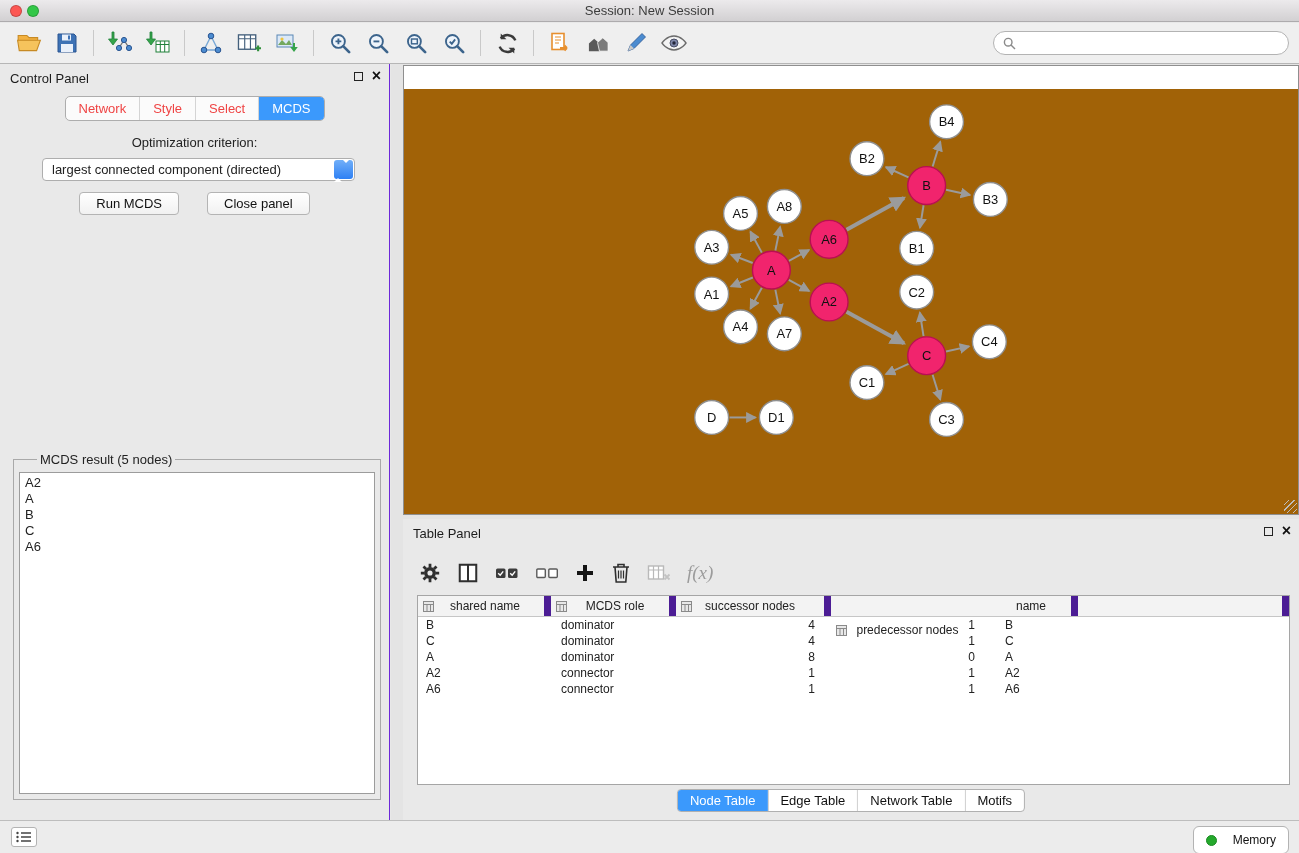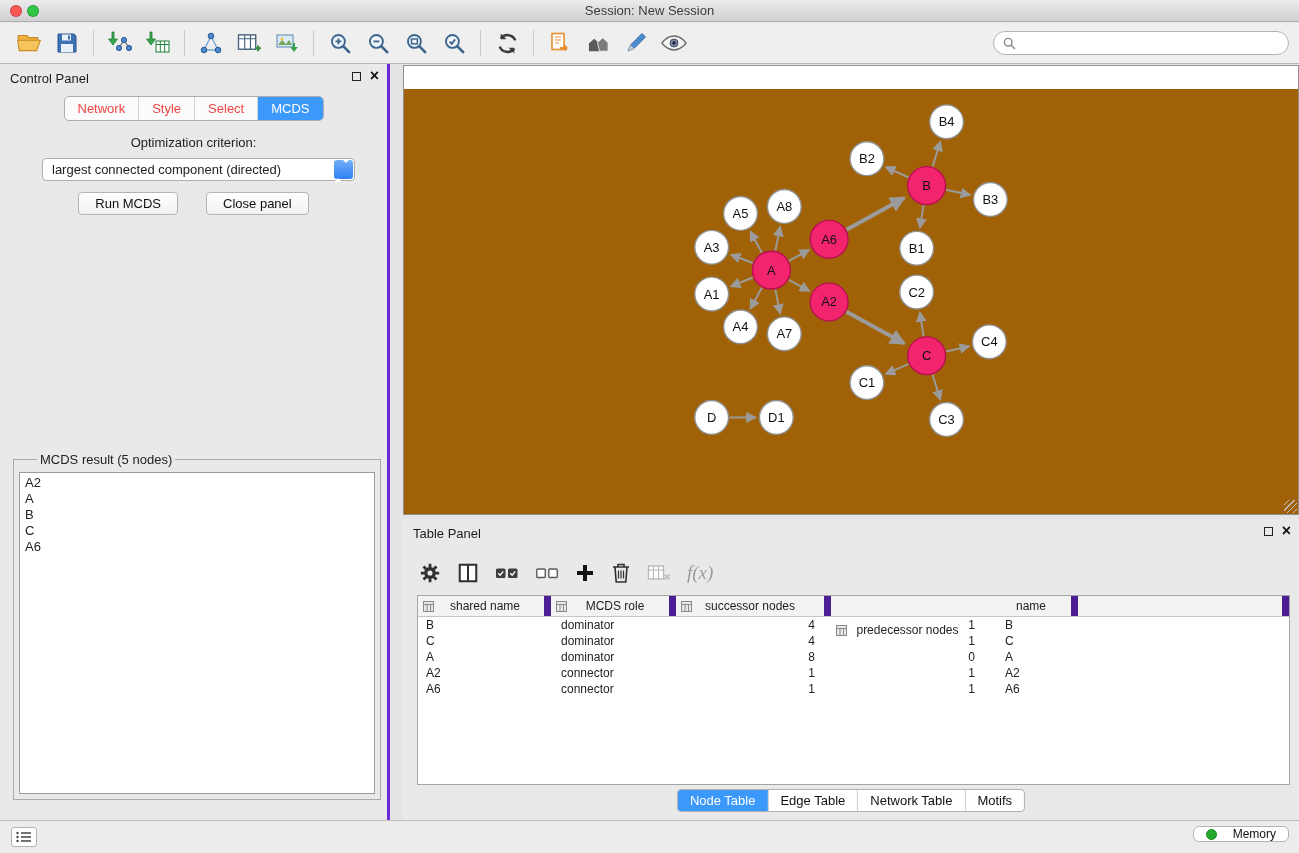--- a/index.html
+++ b/index.html
@@ -20,21 +20,21 @@
     border-bottom:1px solid #b6b6b6; display:flex; align-items:center; padding:0 10px; }
   .tb-btn { width:38px; height:36px; display:flex; align-items:center; justify-content:center;
     background:none; border:none; cursor:pointer; }
   .tb-sep { width:1px; height:26px; background:#c9c9c9; margin:0 7px; }
   .search { margin-left:auto; width:296px; height:24px; border:1px solid #b3b3b3; border-radius:13px;
     background:#fff; display:flex; align-items:center; padding:0 9px; gap:5px; }
   .search input { border:none; outline:none; flex:1; font-size:13px; background:transparent; font-family:inherit; }
 
   
   .control-panel { position:absolute; left:0; top:64px; width:390px; height:757px;
-    background:#e9e9e9; border-right:3px solid #6d28d9; }
+    background:#e9e9e9; border-right:1px solid #6d28d9; }
   .panel-title { position:absolute; top:7px; left:10px; font-size:13px; color:#1c1c1c; }
   .panel-icons { position:absolute; top:6px; right:8px; display:flex; align-items:center; gap:9px; }
   .mini-float { width:9px; height:9px; border:1.5px solid #222; display:inline-block; cursor:pointer; }
   .mini-close { font-size:16px; font-weight:bold; line-height:12px; color:#111; cursor:pointer; }
 
   .cp-tabs { position:absolute; top:32px; left:50%; transform:translateX(-50%); display:flex;
     border:1px solid #adadad; border-radius:5px; overflow:hidden; background:#fbfbfb; }
   .cp-tab { padding:4px 13px; font-size:13px; border-left:1px solid #d4d4d4; cursor:pointer; color:#ef4444; }
   .cp-tab:first-child { border-left:none; }
   .cp-tab.active { background:#3b99fc; color:#fff; }
@@ -103,21 +103,21 @@
     border:1px solid #b0b0b0; border-radius:4px; overflow:hidden; background:#fff; }
   .tp-tab { padding:3px 12px; font-size:13px; border-left:1px solid #cfcfcf; cursor:pointer; color:#111; }
   .tp-tab:first-child { border-left:none; }
   .tp-tab.active { background:#3b99fc; color:#fff; }
 
   
   .statusbar { position:absolute; left:0; right:0; bottom:0; height:33px; background:#ececec;
     border-top:1px solid #bdbdbd; }
   .sb-left { position:absolute; left:11px; top:6px; width:26px; height:20px; background:#fff;
     border:1px solid #b3b3b3; border-radius:3px; display:flex; align-items:center; justify-content:center; cursor:pointer; }
-  .memory-btn { position:absolute; right:10px; top:5px; height:16px; background:#fff;
+  .memory-btn { position:absolute; right:10px; top:5px; height:28px; background:#fff;
     border:1px solid #b3b3b3; border-radius:6px; display:flex; align-items:center; gap:16px;
     padding:0 12px; font-size:12px; cursor:pointer; color:#111; }
   .mem-dot { width:11px; height:11px; border-radius:50%; background:#24a92c; border:1px solid #1b8a22; }
 </style>
 </head>
 <body>
 
 <div id="app">
 
   <div class="titlebar">

